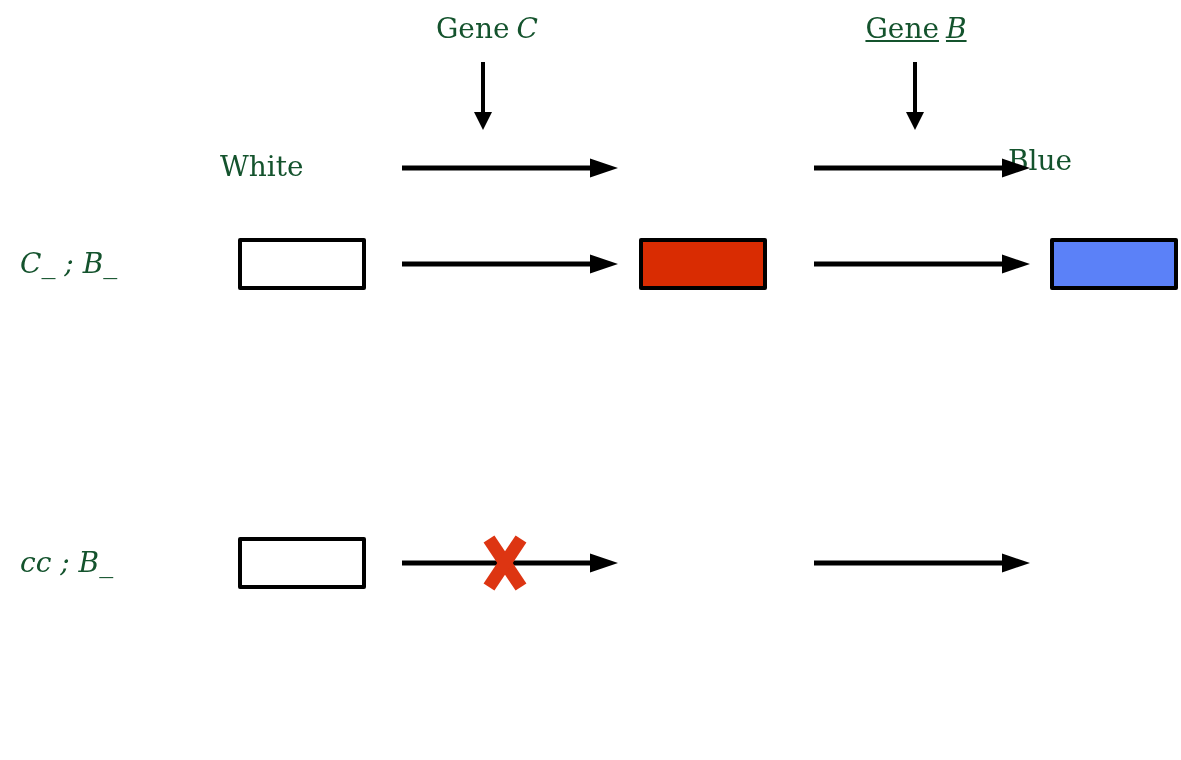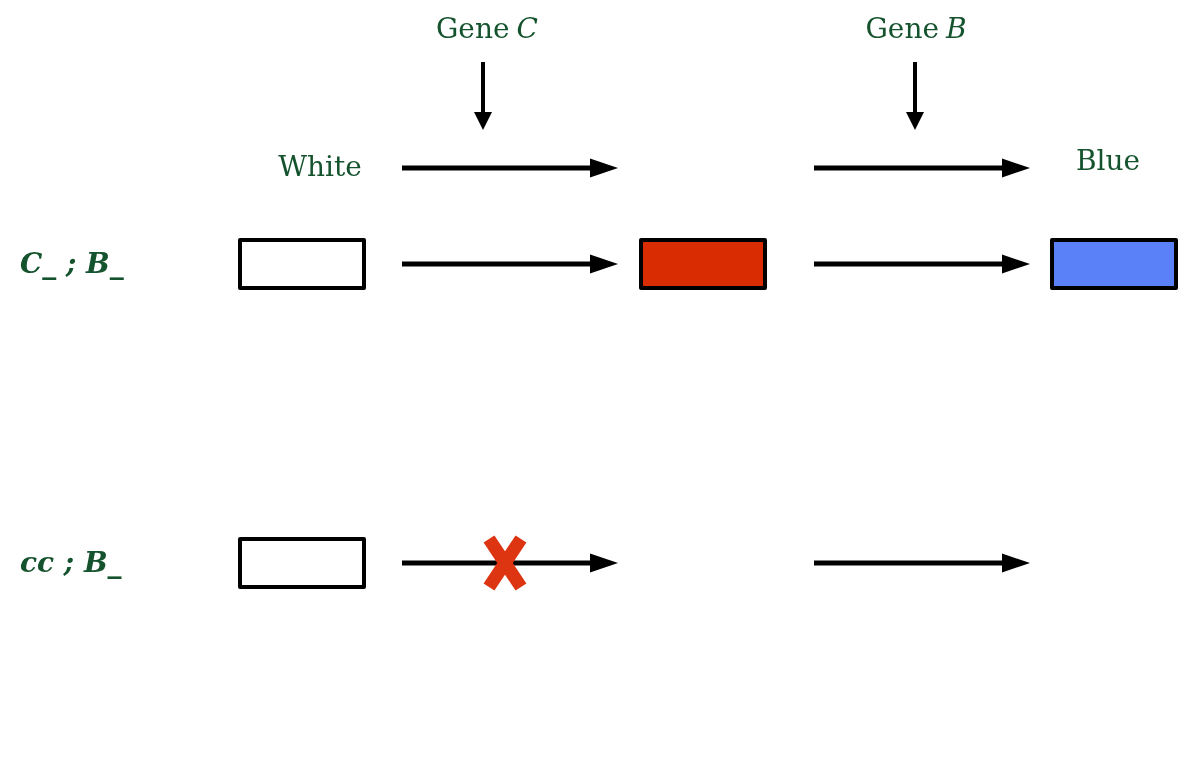--- a/index.html
+++ b/index.html
@@ -18,30 +18,29 @@
     top: 12px;
     width: 200px;
     text-align: center;
     font-size: 28px;
     white-space: nowrap;
   }
   .gene-label i { font-style: italic; margin-left: 7px; }
   .stage-label {
     position: absolute;
     width: 200px;
-    text-align: center;
+    text-align: left;
     font-size: 28px;
     white-space: nowrap;
   }
   .row {
     position: absolute;
     left: 0;
     width: 1181px;
     height: 60px;
-    font-weight: bold;
   }
   .genotype {
     position: absolute;
     left: 20px;
     top: 0;
     width: 190px;
     height: 52px;
     line-height: 52px;
     font-size: 28px;
     font-style: italic;
@@ -67,21 +66,21 @@
   .x-col1 { left: 482px; }
   .x-col2 { left: 882px; }
   .down-arrow { position: absolute; top: 60px; width: 24px; height: 72px; }
 </style>
 </head>
 <body>
 
 <div class="canvas">
 
   <div class="gene-label" style="left:387px;"><span>Gene</span><i>C</i></div>
-  <div class="gene-label" style="left:816px;"><span>Gene</span><i>B</i></div>
+  <div class="gene-label" style="left:816px;text-decoration:underline;"><span>Gene</span><i>B</i></div>
 
   <svg class="down-arrow" style="left:471px;" viewBox="0 0 24 72">
     <line x1="12" y1="2" x2="12" y2="54" stroke="#000000" stroke-width="4"></line>
     <polygon points="3,52 21,52 12,70" fill="#000"></polygon>
   </svg>
   <svg class="down-arrow" style="left:903px;" viewBox="0 0 24 72">
     <line x1="12" y1="2" x2="12" y2="54" stroke="#000000" stroke-width="4"></line>
     <polygon points="3,52 21,52 12,70" fill="#000"></polygon>
   </svg>
 

